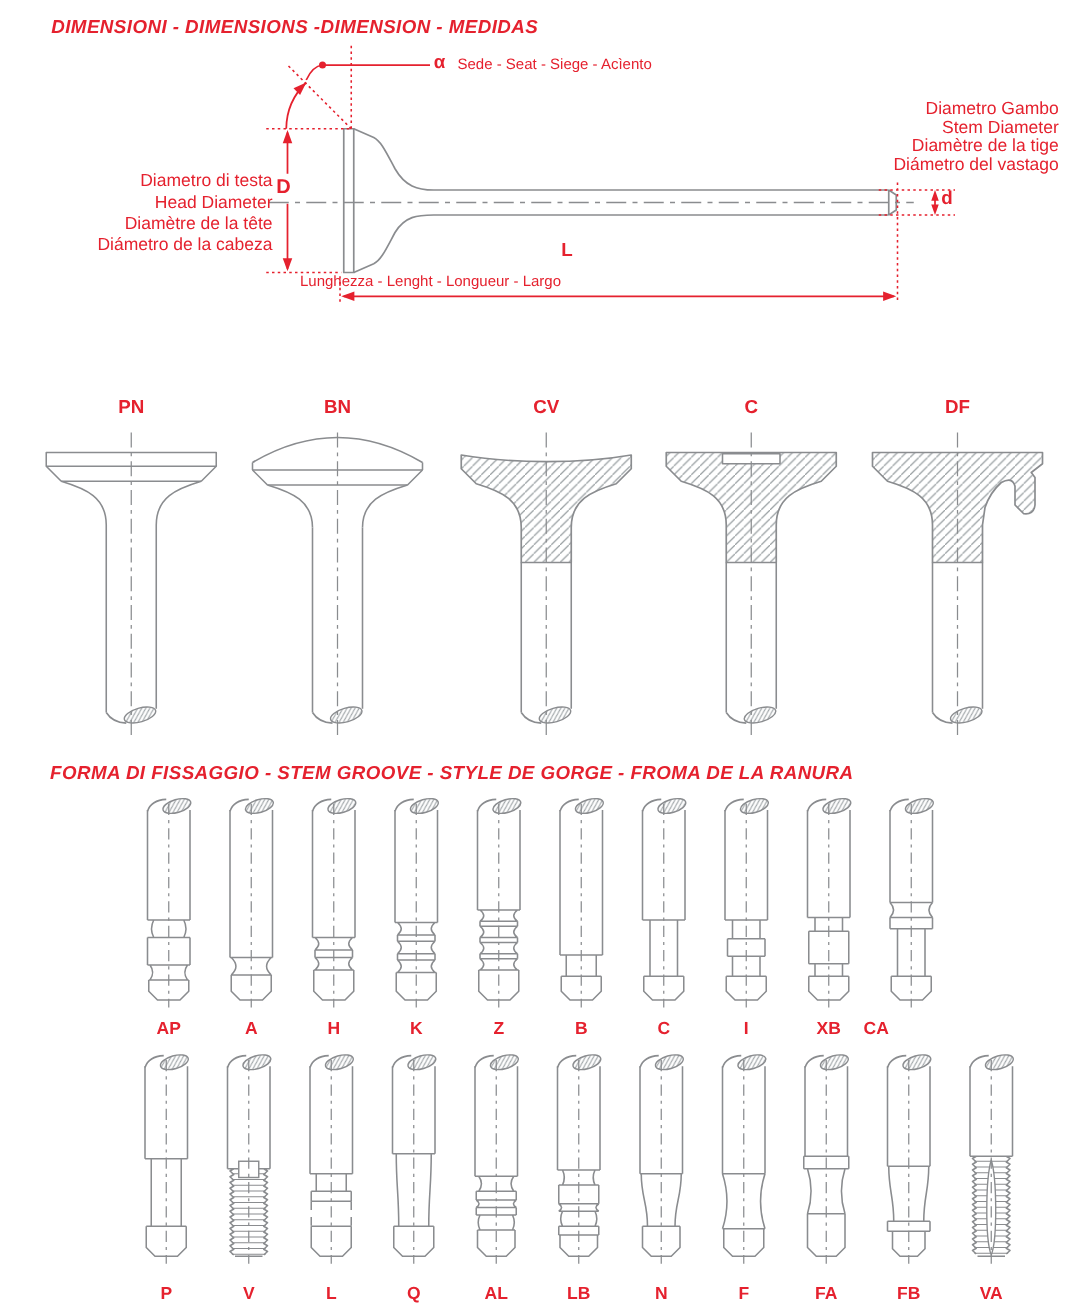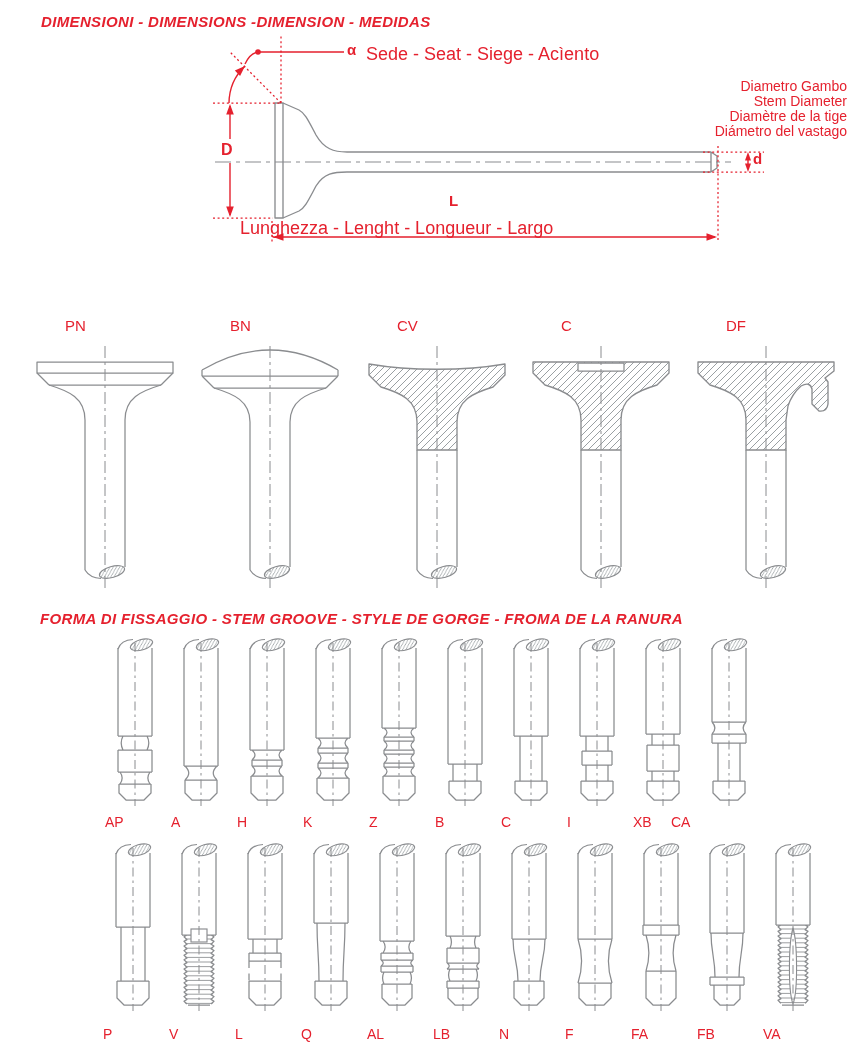--- a/index.html
+++ b/index.html
@@ -1,24 +1,24 @@
 <!DOCTYPE html>
 <html style="--red: #e5212e; --gray: #8a8c8f;"><head>
 <meta charset="utf-8">
 <style>
   :root{ --red:#e5212e; --gray:#8a8c8f; }
   html,body{margin:0;padding:0;background:#fff;}
   .page{position:relative;width:860px;height:1051px;background:#fff;overflow:hidden;
         font-family:"Liberation Sans", sans-serif;}
   .sec-title{position:absolute;font-weight:700;font-size:15px;letter-spacing:.35px;
              color:var(--red);white-space:nowrap;font-style:italic;}
-  .dim-text{position:absolute;font-size:18px;font-weight:500;color:var(--red);white-space:nowrap;}
+  .dim-text{position:absolute;font-size:12px;font-weight:500;color:var(--red);white-space:nowrap;}
   .dim-block{position:absolute;font-size:14px;font-weight:500;color:var(--red);text-align:right;}
   .dim-sym{position:absolute;font-weight:700;color:var(--red);white-space:nowrap;}
-  .fig-label{position:absolute;font-weight:400;font-size:14px;color:var(--red);text-align:left;white-space:nowrap;}
+  .fig-label{position:absolute;font-weight:700;font-size:14px;color:var(--red);text-align:center;white-space:nowrap;}
   svg{position:absolute;left:0;}
   .gline{stroke:var(--gray);fill:none;stroke-width:1.35;stroke-linejoin:round;}
   .gcenter{stroke:var(--gray);fill:none;stroke-width:1.05;stroke-dasharray:16 5 4 5;}
   .rline{stroke:var(--red);fill:none;stroke-width:1.4;}
   .rdot{stroke:var(--red);fill:none;stroke-width:1.25;stroke-dasharray:2 2.6;}
   .rfill{fill:var(--red);stroke:none;}
 </style>
 </head>
 <body>
 
@@ -53,20 +53,26 @@
   <div class="dim-sym" style="left:347px;top:41px;font-size:15px">α</div>
   <div class="dim-text" style="left:366px;top:44px">Sede - Seat - Siege - Acìento</div>
 
   <div class="dim-block" style="left:647px;width:200px;top:79px;line-height:15px">
     <div>Diametro Gambo</div>
     <div>Stem Diameter</div>
     <div>Diamètre de la tige</div>
     <div>Diámetro del vastago</div>
   </div>
 
+  <div class="dim-block" style="left:18px;width:200px;top:136px;line-height:17px">
+    <div>Diametro di testa</div>
+    <div>Head Diameter</div>
+    <div>Diamètre de la tête</div>
+    <div>Diámetro de la cabeza</div>
+  </div>
 
   <div class="dim-sym" style="left:221px;top:141px;font-size:16px">D</div>
   <div class="dim-sym" style="left:753px;top:150px;font-size:15px">d</div>
   <div class="dim-sym" style="left:449px;top:192px;font-size:15px">L</div>
   <div class="dim-text" style="left:240px;width:440px;top:218px;text-align:left">Lunghezza - Lenght - Longueur - Largo</div>
 
 
   <div class="sec-title" style="left:40px;top:610px">FORMA DI FISSAGGIO - STEM GROOVE - STYLE DE GORGE - FROMA DE LA RANURA</div>
 
 <svg width="860" height="262" style="top:338px">

